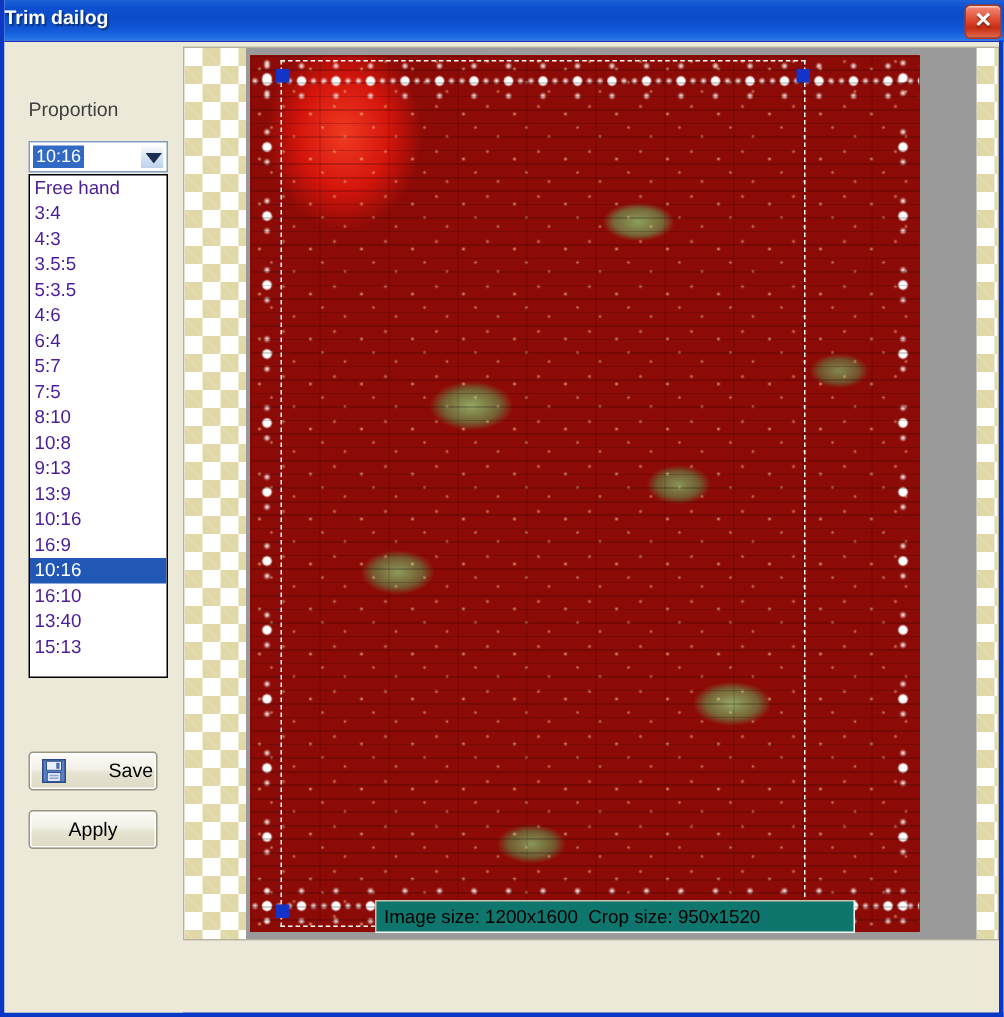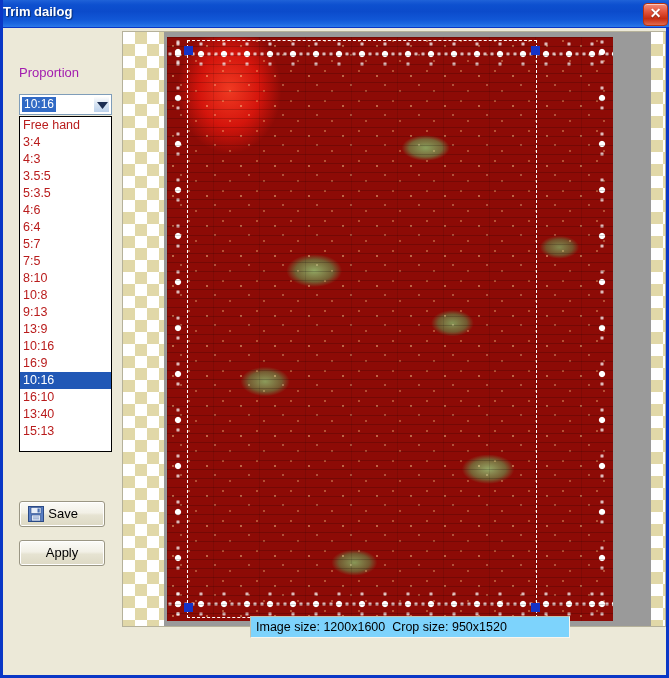--- a/index.html
+++ b/index.html
@@ -86,21 +86,21 @@
     top: 28px;
     width: 119px;
     height: 647px;
     background: #ece9d8;
   }
   #proportion-label {
     position: absolute;
     left: 16px;
     top: 37px;
     font-size: 13px;
-    color: #a21caf;
+    color: #404040;
   }
 
   
   #combo {
     position: absolute;
     left: 16px;
     top: 66px;
     width: 93px;
     height: 21px;
     background: #ffffff;
@@ -141,21 +141,21 @@
     background: #ffffff;
     border: 1px solid #000000;
     box-sizing: border-box;
     overflow: hidden;
   }
   .list-item {
     height: 17px;
     line-height: 17px;
     padding-left: 3px;
     font-size: 12.5px;
-    color: #b91c1c;
+    color: #4c1d95;
     white-space: nowrap;
     cursor: pointer;
   }
   .list-item.selected {
     background: #2158b6;
     color: #ffffff;
   }
 
   
   .btn {
@@ -176,21 +176,21 @@
     border: 1px solid #3a6ea5;
     box-shadow: inset 0 0 0 1px #ffffff, 0 0 0 1px #7da2ce;
   }
   .btn .label {
     position: absolute;
     left: 0; right: 0;
     top: 4px;
     text-align: center;
   }
   #btn-save { top: 473px; }
-  #btn-save .label { text-align: right; padding-right: 26px; }
+  #btn-save .label { text-align: right; padding-right: 2px; }
   #btn-apply { top: 512px; padding-left: 12px; }
   #btn-cancel { top: 546px; }
   #btn-exit { top: 578px; }
 
   #save-icon {
     position: absolute;
     left: 8px;
     top: 4px;
     width: 16px;
     height: 16px;
@@ -358,25 +358,25 @@
   }
   .handle-tl { left: -4px; top: 5px; }
   .handle-tr { right: -4px; top: 5px; }
   .handle-bl { left: -4px; bottom: 5px; }
   .handle-br { right: -4px; bottom: 5px; }
 
   
   #status-box {
     position: absolute;
     left: 247px;
-    top: 616px;
+    top: 600px;
     width: 320px;
     height: 22px;
     box-sizing: border-box;
-    background: #7dd3fc;
+    background: #0f766e;
     border: 1px solid #c6c2ac;
     border-right-color: #f7f5ee;
     border-bottom-color: #f7f5ee;
   }
   #status-text {
     position: absolute;
     left: 5px;
     top: 3px;
     font-size: 12.5px;
     color: #000000;

